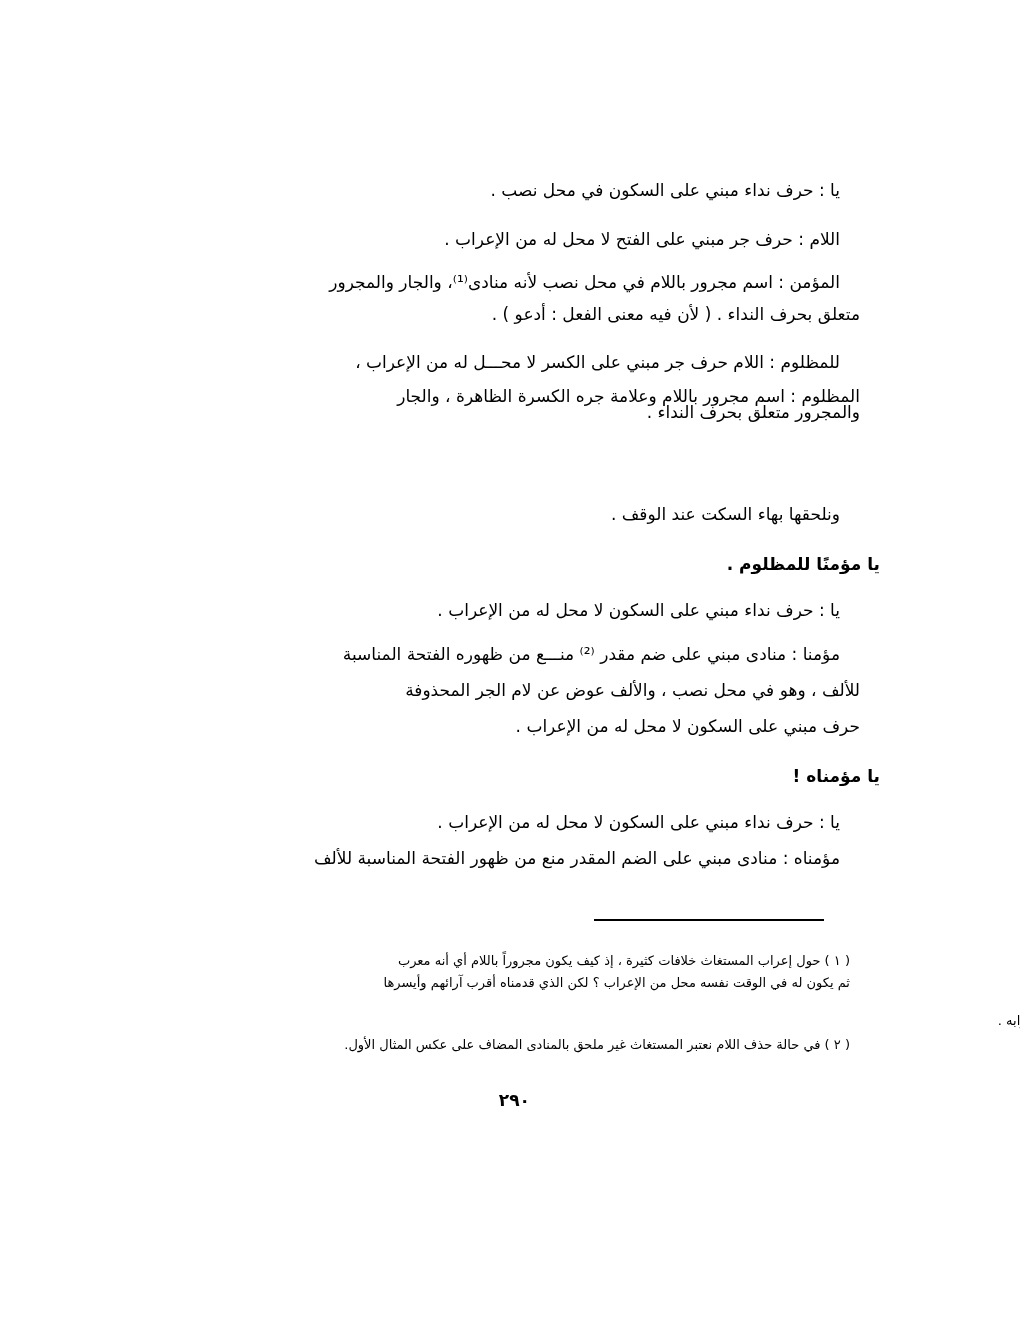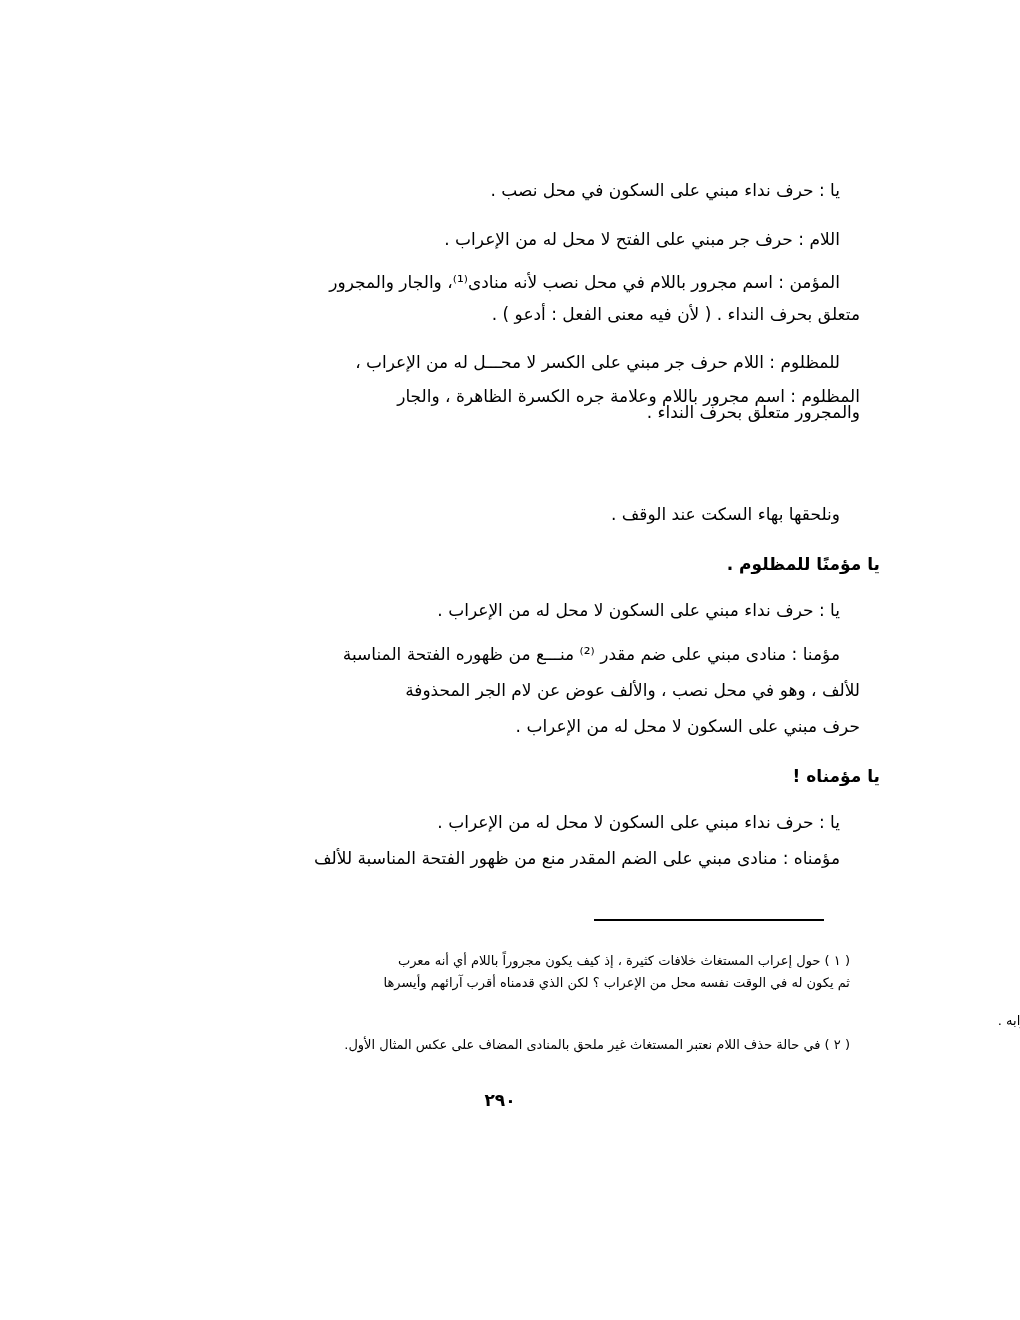--- a/index.html
+++ b/index.html
@@ -5,21 +5,21 @@
   html, body { margin: 0; padding: 0; background: #ffffff; }
   body { width: 1020px; height: 1320px; position: relative; overflow: hidden;
          font-family: "DejaVu Sans", sans-serif; color: #000; }
   .page { position: absolute; left: 0; top: 0; width: 1020px; height: 1028px; }
   .line { position: absolute; direction: rtl; text-align: right; white-space: nowrap;
           font-size: 17px; line-height: 24px; }
   .bold { font-weight: bold; }
   .fn { position: absolute; direction: rtl; text-align: right; white-space: nowrap;
         font-size: 13px; line-height: 18px; }
   .rule { position: absolute; left: 594px; top: 919px; width: 230px; height: 2px; background: #000; }
-  .pnum { position: absolute; left: 470px; top: 1090px; width: 60px; text-align: center;
+  .pnum { position: absolute; left: 470px; top: 1090px; width: 60px; 
           font-size: 17px; font-weight: bold; direction: rtl; }
 </style>
 </head>
 <body>
 
 <div class="page">
 
   <div class="line" style="right: 180px; top: 178px;">يا : حرف نداء مبني على السكون في محل نصب .</div>
   <div class="line" style="right: 180px; top: 227px;">اللام : حرف جر مبني على الفتح لا محل له من الإعراب .</div>
   <div class="line" style="right: 180px; top: 270px;">المؤمن : اسم مجرور باللام في محل نصب لأنه منادى⁽¹⁾، والجار والمجرور</div>

